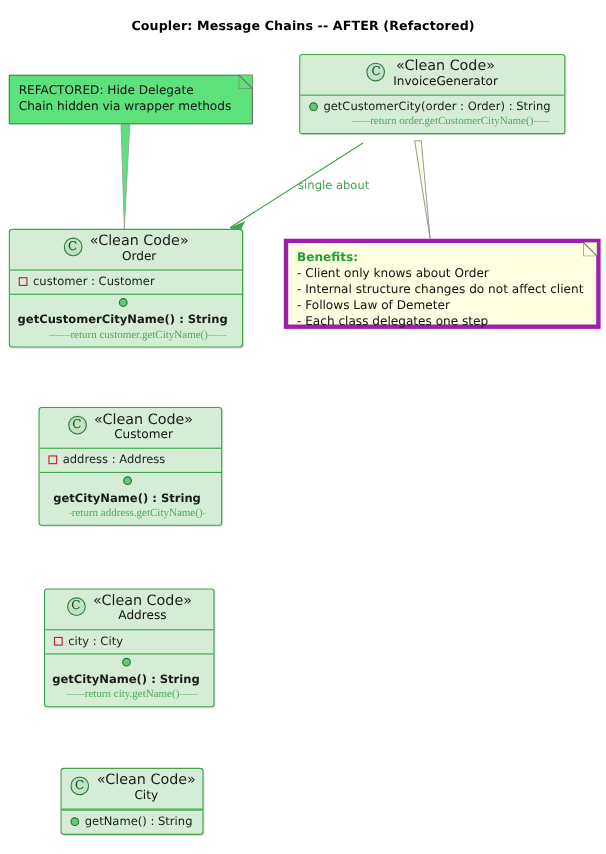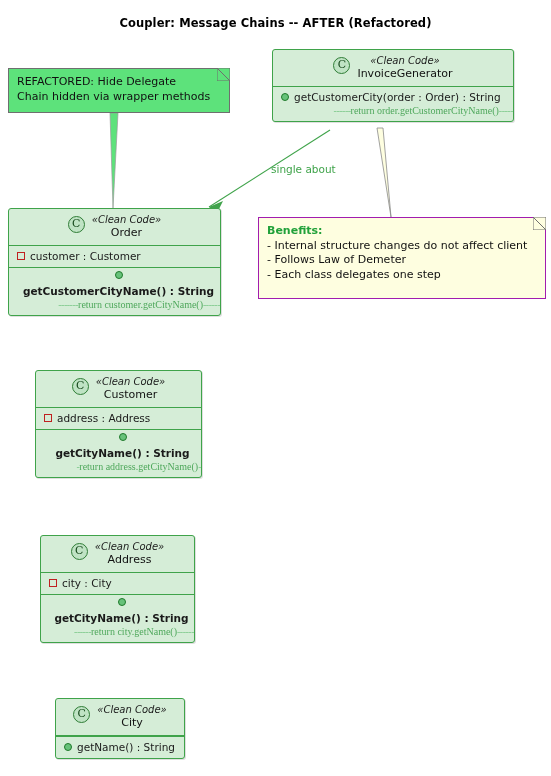--- a/index.html
+++ b/index.html
@@ -77,37 +77,36 @@
     background: #BFE3C4;
     box-sizing: border-box;
     font-size: 11px;
     line-height: 14px;
     text-align: center;
     color: #184a1d;
     font-family: "DejaVu Serif", "Liberation Serif", serif;
   }
   .stereotype {
     display: block;
-    font-style: italic;
-    font-size: 10px;
+    font-size: 13px;
     color: #1a1a1a;
     white-space: nowrap;
   }
   .class-name {
     display: block;
     font-size: 11px;
     color: #111111;
     white-space: nowrap;
   }
   .uml-divider {
     height: 0;
     border-top: 1px solid #3FA34A;
   }
   .uml-compartment {
-    padding: 3px 0 4px 6px;
+    padding: 3px 14px 4px 6px;
   }
   .member {
     font-size: 10.5px;
     color: #1a1a1a;
     white-space: nowrap;
     line-height: 14px;
     display: flex;
     align-items: center;
     gap: 5px;
     padding-left: 2px;
@@ -163,21 +162,21 @@
     height: 100%;
     box-sizing: border-box;
     padding: 6px 9px 6px 8px;
   }
   .note-green .note-body {
     background: #5DE27B;
     border: 1px solid #6f6f6f;
   }
   .note-yellow .note-body {
     background: #FEFEE0;
-    border: 1px solid #a21caf;
+    border: 4px solid #a21caf;
   }
   .note-fold {
     position: absolute;
     right: -1px;
     top: -1px;
     width: 13px;
     height: 13px;
   }
   .note-line { white-space: nowrap; }
   .benefits-title {
@@ -268,20 +267,21 @@
   </div>
 
   <div class="note note-yellow" style="left:258px; top:209px; width:288px; height:82px;">
     <div class="note-body">
       <svg class="note-fold" viewBox="0 0 13 13" width="13" height="13">
         <polygon points="0,0 13,13 0,13" fill="#FEFEE0" stroke="none"></polygon>
         <polygon points="0,0 13,13 13,0" fill="#FEFEE0" stroke="#6f6f6f" stroke-width="1"></polygon>
         <polyline points="0,0 0,13 13,13" fill="none" stroke="#6f6f6f" stroke-width="1"></polyline>
       </svg>
       <div class="note-line benefits-title">Benefits:</div>
+      <div class="note-line">- Client only knows about Order</div>
       <div class="note-line">- Internal structure changes do not affect client</div>
       <div class="note-line">- Follows Law of Demeter</div>
       <div class="note-line">- Each class delegates one step</div>
     </div>
   </div>
 
   <div class="edge-label" style="left:271px; top:155px;">single about</div>
 
   <div class="uml-class" style="left:35px; top:362px; width:167px;">
     <div class="uml-header">

